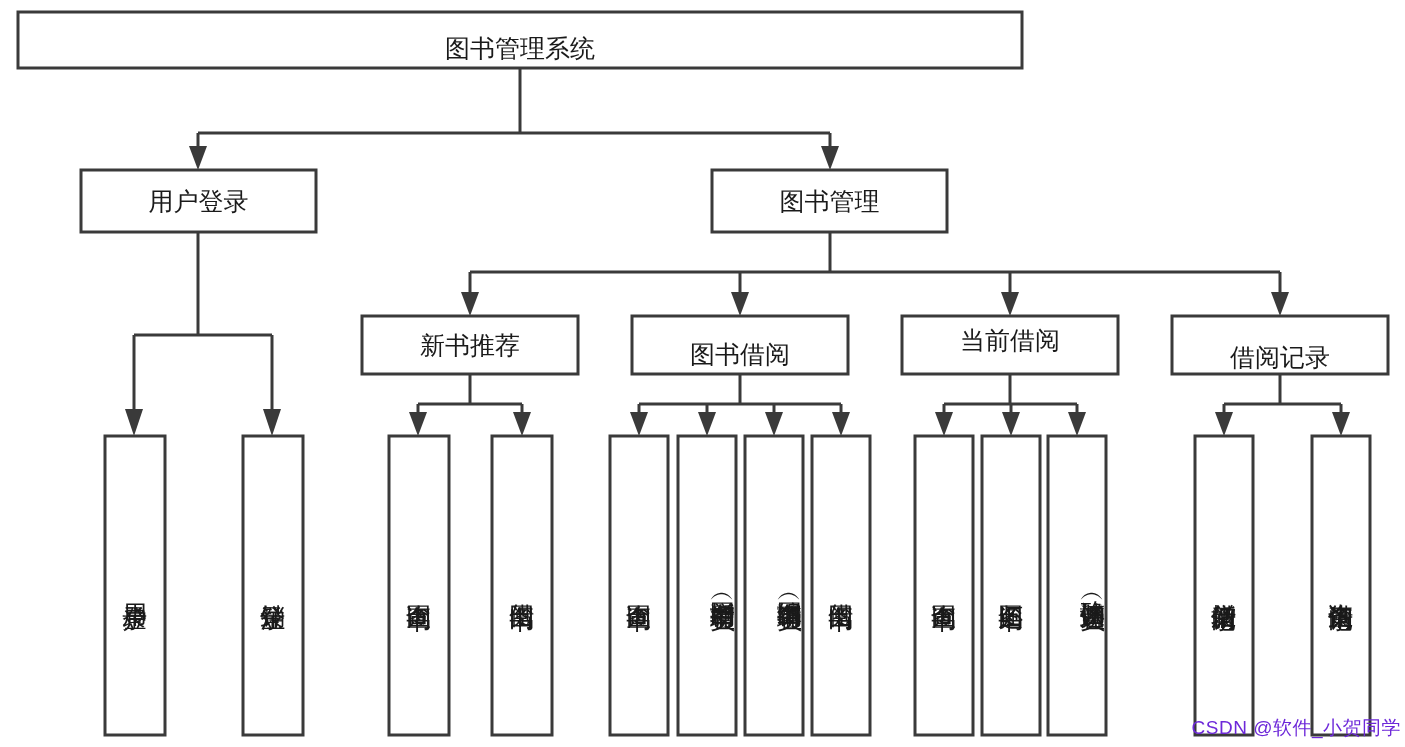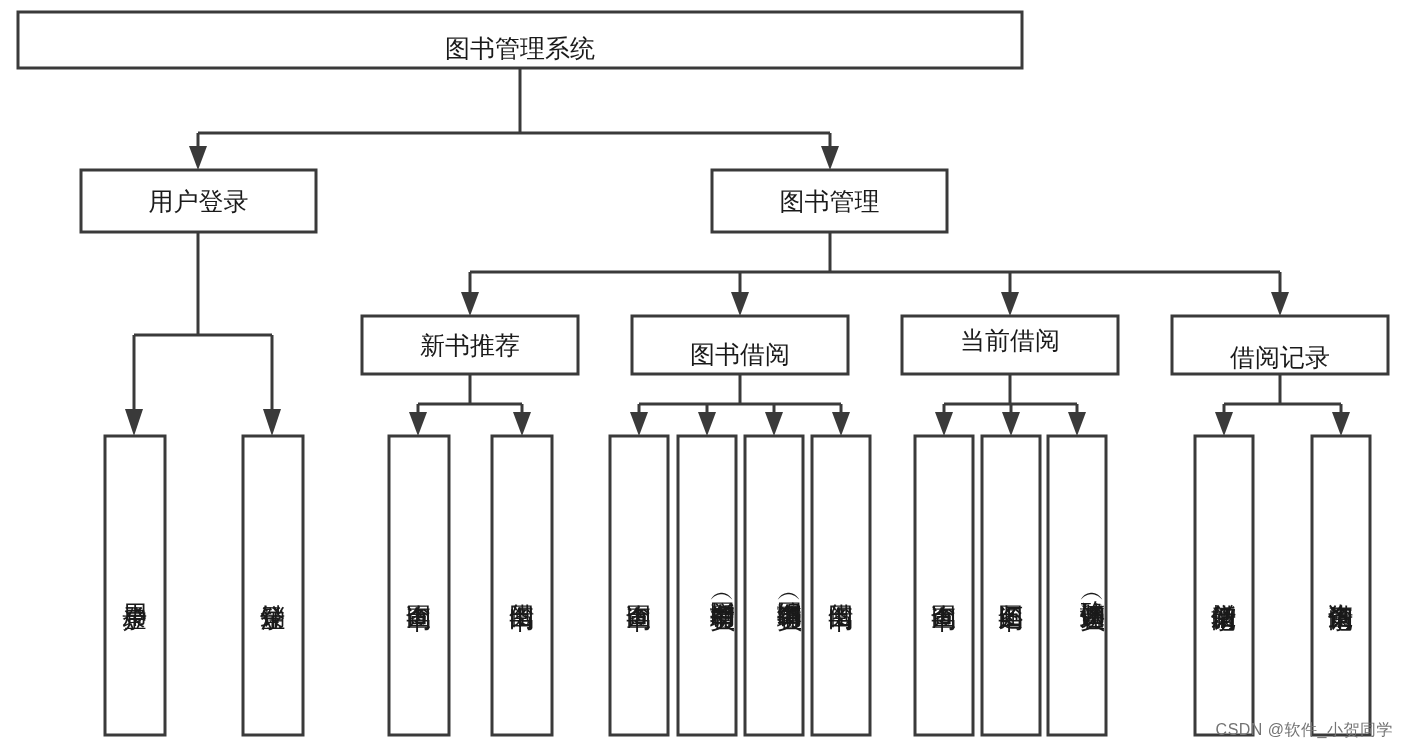--- a/index.html
+++ b/index.html
@@ -63,25 +63,25 @@
     align-items: center;
     justify-content: center;
     font-family: "Liberation Sans", "DejaVu Sans", sans-serif;
     font-size: 25px;
     color: #1a1a1a;
     white-space: nowrap;
     pointer-events: none;
   }
   .watermark {
     position: absolute;
-    right: 12px;
+    right: 4px;
     bottom: 6px;
     font-family: "Liberation Sans", "DejaVu Sans", sans-serif;
-    font-size: 16px;
-    color: #737373;
+    font-size: 19px;
+    color: #6d28d9;
     letter-spacing: 0.5px;
     white-space: nowrap;
     user-select: none;
   }
 </style>
 </head>
 <body>
 
 <div id="diagram-root">
 

